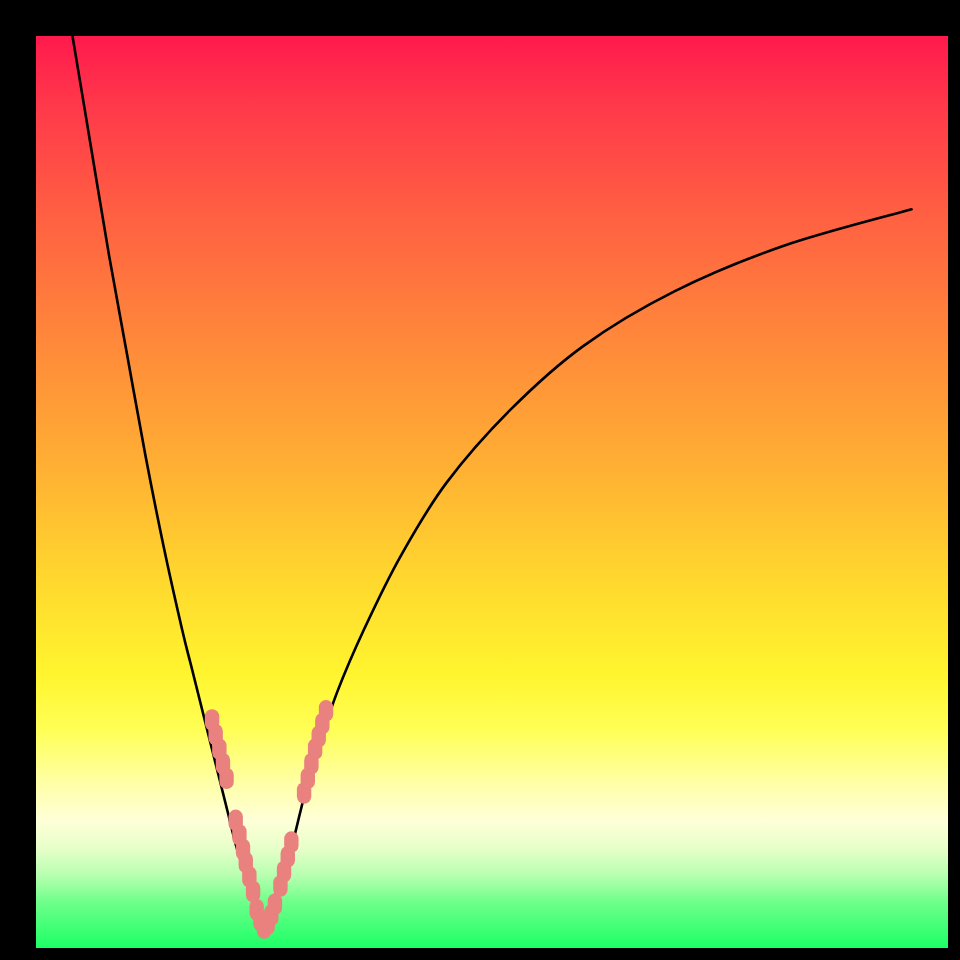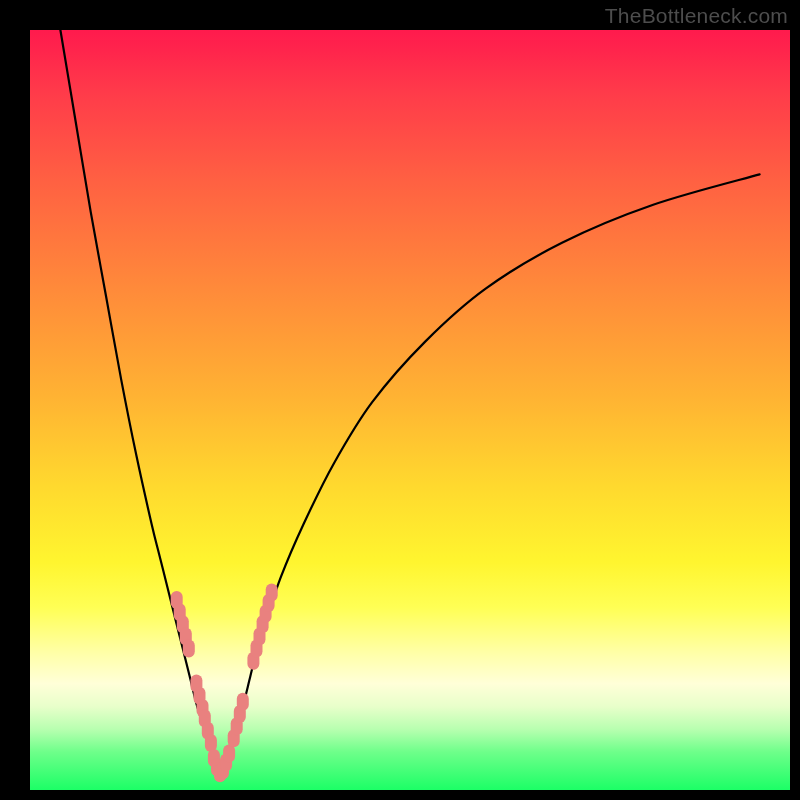--- a/index.html
+++ b/index.html
@@ -72,21 +72,20 @@
     font-weight: 400;
     letter-spacing: 0.2px;
     user-select: none;
   }
 </style>
 </head>
 <body>
 
 <div class="frame">
 
-  <div class="watermark">TheBottleneck.com</div>
 
   <div class="plot-area">
     <div class="gradient"></div>
 
     <svg class="curves" viewBox="0 0 760 760" preserveAspectRatio="none">
 
       <path id="curve-left" class="curve" d="M 30.400000000000002 0 C 32.93333333333334 15.200000000000008, 40.53333333333333 60.800000000000054, 45.6 91.20000000000005 C 50.66666666666667 121.60000000000004, 55.733333333333334 153.26666666666665, 60.800000000000004 182.39999999999998 C 65.86666666666667 211.5333333333333, 70.93333333333334 238.13333333333333, 76 266 C 81.06666666666666 293.8666666666667, 86.13333333333334 322.99999999999994, 91.2 349.59999999999997 C 96.26666666666667 376.2, 101.33333333333334 401.53333333333336, 106.4 425.6 C 111.46666666666667 449.6666666666667, 117.80000000000001 477.53333333333336, 121.60000000000001 494 C 125.4 510.46666666666664, 126.66666666666669 514.2666666666667, 129.20000000000002 524.4 C 131.73333333333335 534.5333333333333, 134.26666666666665 544.6666666666666, 136.79999999999998 554.8 C 139.33333333333331 564.9333333333333, 141.86666666666667 575.0666666666667, 144.4 585.2 C 146.93333333333334 595.3333333333334, 149.46666666666667 605.4666666666667, 152 615.6 C 154.53333333333333 625.7333333333333, 157.06666666666666 635.8666666666667, 159.6 646 C 162.13333333333333 656.1333333333333, 164.66666666666666 667.5333333333333, 167.2 676.4 C 169.73333333333332 685.2666666666667, 172.26666666666668 691.6, 174.8 699.2 C 177.33333333333334 706.8000000000001, 179.86666666666667 714.4, 182.4 722 C 184.93333333333334 729.6, 188.73333333333335 741, 190 744.8"></path>
 
       <path id="curve-right" class="curve" d="M 190 744.8 C 191.26666666666665 741, 195.06666666666666 729.6, 197.6 722 C 200.13333333333333 714.4, 202.66666666666669 706.8000000000001, 205.20000000000002 699.2 C 207.73333333333335 691.6, 210.26666666666668 685.2666666666667, 212.8 676.4 C 215.33333333333334 667.5333333333333, 217.86666666666665 656.1333333333333, 220.39999999999998 646 C 222.9333333333333 635.8666666666667, 225.46666666666667 624.4666666666667, 228 615.6 C 230.53333333333333 606.7333333333333, 231.79999999999998 604.1999999999999, 235.6 592.8 C 239.4 581.4, 244.4666666666667 563.6666666666667, 250.8 547.2 C 257.1333333333333 530.7333333333333, 264.7333333333333 513, 273.59999999999997 494 C 282.46666666666664 475, 292.6 453.46666666666664, 304 433.2 C 315.4 412.93333333333334, 326.8 392.66666666666663, 342 372.4 C 357.2 352.1333333333333, 376.2 330.6, 395.2 311.6 C 414.2 292.6, 433.2 274.8666666666666, 456 258.4 C 478.8 241.9333333333333, 504.1333333333333 226.7333333333334, 532 212.80000000000007 C 559.8666666666667 198.86666666666673, 590.2666666666667 186.19999999999996, 623.1999999999999 174.79999999999995 C 656.1333333333332 163.39999999999995, 711.8666666666667 149.46666666666664, 729.6 144.39999999999998"></path>
 

